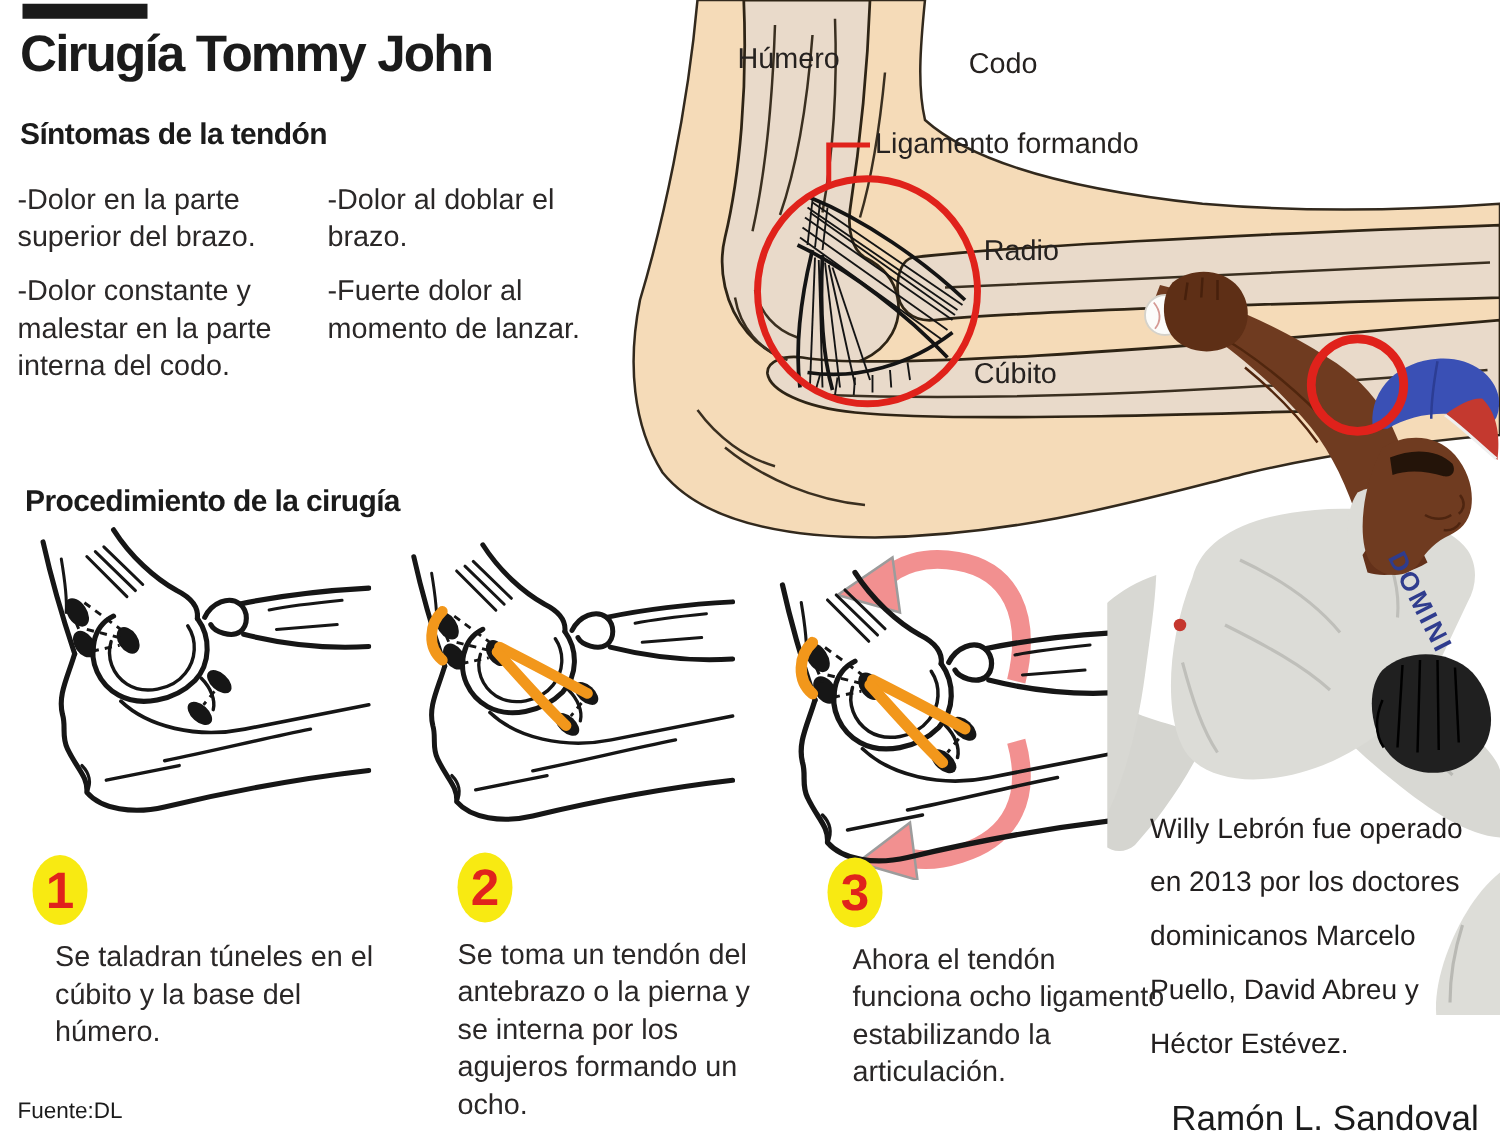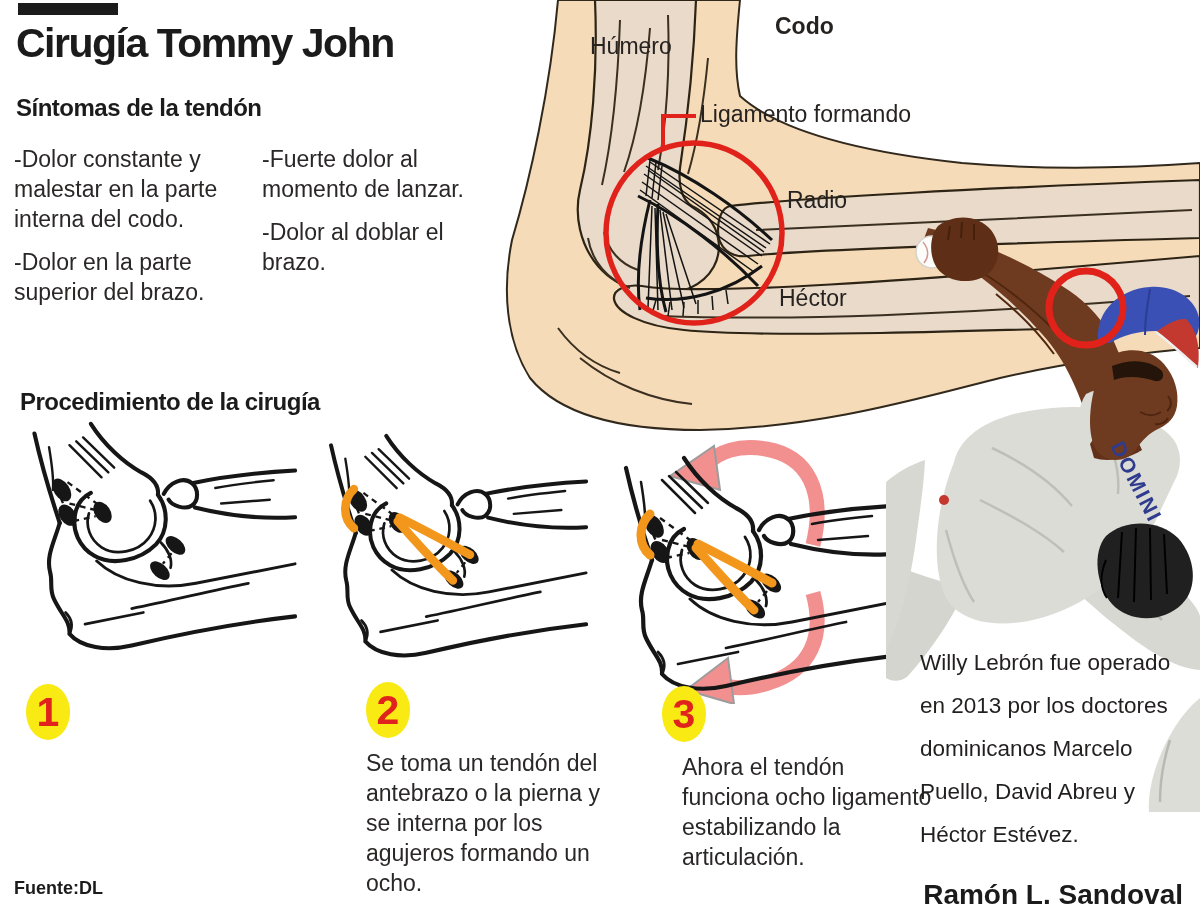--- a/index.html
+++ b/index.html
@@ -11,29 +11,29 @@
   .kicker-bar{left:18px;top:3px;width:100px;height:12px;background:#1b1b1b;}
   .title{left:16px;top:20px;font-size:41px;font-weight:bold;letter-spacing:-1.5px;color:#1b1b1b;}
   .sec-head{font-size:24px;font-weight:bold;letter-spacing:-0.5px;color:#1b1b1b;}
   .sym-head{left:16px;top:94px;}
   .proc-head{left:20px;top:388px;}
   .body-txt{font-size:23px;line-height:30px;color:#2a2727;}
   .sym-col p{margin:0 0 13px 0;}
   .sym-col1{left:14px;top:144px;width:250px;}
   .sym-col2{left:262px;top:144px;width:212px;}
   .anat-label{font-size:23px;color:#262220;white-space:nowrap;z-index:3;}
-  .anat-label.bold{font-weight:bold;}
+  .anat-label.bold{font-weight:normal;margin-top:24px;}
   .badge{
     width:44px;height:56px;border-radius:50%;background:#F8EA12;z-index:4;
     display:flex;align-items:center;justify-content:center;
     font-size:41px;font-weight:bold;color:#E0231C;
   }
   .step-txt{width:272px;z-index:4;}
   .caption{left:920px;top:641px;width:278px;font-size:22.5px;line-height:43px;z-index:5;}
-  .footer{font-size:18px;font-weight:bold;color:#1b1b1b;z-index:5;}
+  .footer{font-size:18px;font-weight:normal;color:#1b1b1b;z-index:5;}
   .fuente{left:14px;top:878px;}
   .credit{top:879px;right:17px;font-size:28px;}
   svg{display:block;}
   .z1{z-index:1}.z2{z-index:2}.z3{z-index:3}
 </style>
 </head>
 <body>
 
 <div class="stage">
 
@@ -82,26 +82,26 @@
         <path d="M90,96 C110,118 130,141 148,158"></path>
       </g>
     </defs>
   </svg>
 
   <div class="abs kicker-bar"></div>
   <div class="abs title">Cirugía Tommy John</div>
 
   <div class="abs sec-head sym-head">Síntomas de la tendón</div>
   <div class="abs body-txt sym-col sym-col1">
+    <p>-Dolor en la parte superior del brazo.</p>
     <p>-Dolor constante y malestar en la parte interna del codo.</p>
-    <p>-Dolor en la parte superior del brazo.</p>
   </div>
   <div class="abs body-txt sym-col sym-col2">
+    <p>-Dolor al doblar el brazo.</p>
     <p>-Fuerte dolor al momento de lanzar.</p>
-    <p>-Dolor al doblar el brazo.</p>
   </div>
 
   <svg class="abs z1" style="left:500px;top:0" width="700" height="440" viewBox="0 0 700 440">
     <path d="M58,0 C50,90 30,180 12,240 C2,290 6,340 30,378 C60,415 120,430 200,430
              C320,428 420,398 500,378 C560,364 640,352 700,348 L700,163
              C630,168 544,170 462,163 C360,152 280,132 240,96 C234,70 236,40 240,0 Z" fill="#F5DBB8" stroke="#32291d" stroke-width="2"></path>
 
     <g fill="#E9DACA" stroke="#2e2415" stroke-width="2.2">
       <path d="M95,0 C98,70 92,140 80,190 C74,215 80,245 98,266 C120,292 162,300 190,288
                C212,278 222,258 218,238 C215,222 204,212 192,206 C182,200 178,185 180,168
@@ -158,21 +158,21 @@
       </g>
     </g>
     <ellipse cx="194" cy="233" rx="88" ry="90" fill="none" stroke="#E0221B" stroke-width="5.5"></ellipse>
     <polyline points="163,150 163,116 196,116" fill="none" stroke="#E0221B" stroke-width="4"></polyline>
   </svg>
 
   <div class="abs anat-label" style="left:590px;top:33px">Húmero</div>
   <div class="abs anat-label bold" style="left:775px;top:13px">Codo</div>
   <div class="abs anat-label" style="left:700px;top:101px">Ligamento formando</div>
   <div class="abs anat-label" style="left:787px;top:187px">Radio</div>
-  <div class="abs anat-label" style="left:779px;top:285px">Héctor</div>
+  <div class="abs anat-label" style="left:779px;top:285px">Cúbito</div>
 
   <svg class="abs z2" style="left:850px;top:200px" width="350" height="612" viewBox="0 0 350 612">
     <path d="M148,286 C205,300 266,334 322,382 C338,396 348,408 350,416 L350,470
              C324,468 296,450 264,424 C216,386 170,334 148,286 Z" fill="#D8D8D3"></path>
     <g fill="none" stroke="#b9b9b4" stroke-width="2.5">
       <path d="M196,330 C238,356 280,390 312,420"></path>
       <path d="M178,320 C220,350 260,382 294,412"></path>
     </g>
     <path d="M350,498 C330,514 314,542 305,570 C300,586 298,600 299,612 L350,612 Z" fill="#DDDDD8"></path>
     <path d="M320,540 C313,562 310,582 310,602" fill="none" stroke="#b9b9b4" stroke-width="2.5"></path>
@@ -264,20 +264,21 @@
   <div class="abs badge" style="left:26px;top:684px">
       <span>1</span>
     </div>
   <div class="abs badge" style="left:366px;top:682px">
       <span>2</span>
     </div>
   <div class="abs badge" style="left:662px;top:686px">
       <span>3</span>
     </div>
 
+  <div class="abs body-txt step-txt" style="left:44px;top:750px;width:272px">Se taladran túneles en el cúbito y la base del húmero.</div>
   <div class="abs body-txt step-txt" style="left:366px;top:748px;width:258px">Se toma un tendón del antebrazo o la pierna y se interna por los agujeros formando un ocho.</div>
   <div class="abs body-txt step-txt" style="left:682px;top:752px;width:252px">Ahora el tendón funciona ocho ligamento estabilizando la articulación.</div>
 
   <div class="abs caption">Willy Lebrón fue operado en 2013 por los doctores dominicanos Marcelo Puello, David Abreu y Héctor Estévez.</div>
 
   <div class="abs footer fuente">Fuente:DL</div>
   <div class="abs footer credit">Ramón L. Sandoval</div>
 
 </div>
 

